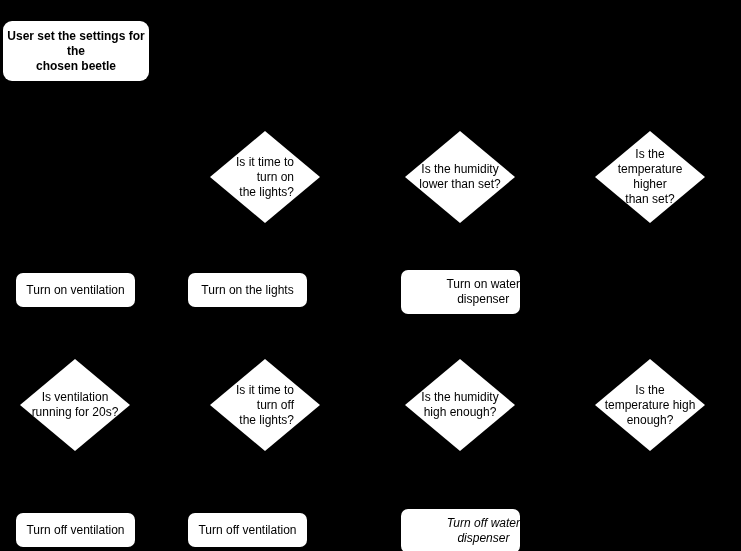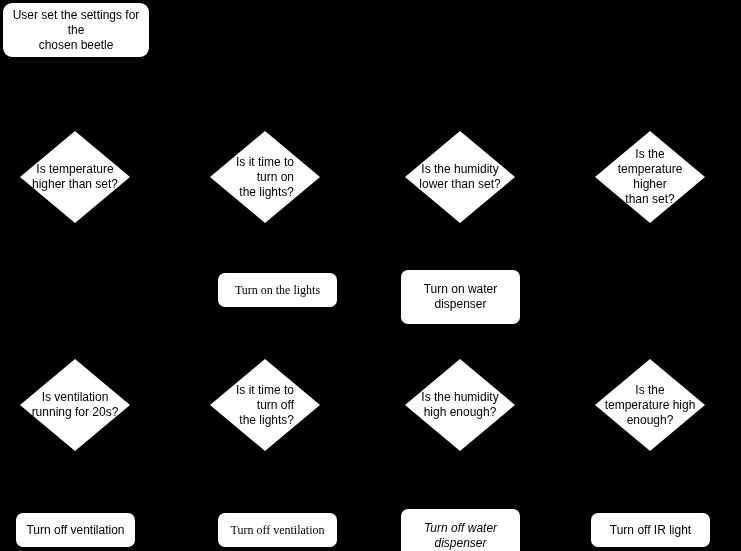--- a/index.html
+++ b/index.html
@@ -24,88 +24,87 @@
     text-align: center;
     font-size: 12px;
     line-height: 15px;
   }
   .label {
     white-space: pre-line;
     position: relative;
   }
   
   .start {
-    left: 3px; top: 3px;
-    width: 146px; height: 54px;
+    left: 3px; top: 21px;
+    width: 146px; height: 60px;
     background: #ffffff;
     border-radius: 9px;
+    font-weight: bold;
   }
   
   .rect {
     width: 119px; height: 34px;
     background: #ffffff;
     border-radius: 7px;
   }
-  .rect.tall { height: 54px; }
+  .rect.tall { height: 44px; justify-content: flex-end; }
   
   .diamond {
     width: 110px; height: 92px;
     background: transparent;
   }
   .dshape {
     position: absolute;
     left: 0; top: 0; right: 0; bottom: 0;
     background: #ffffff;
     clip-path: polygon(50% 0, 100% 50%, 50% 100%, 0 50%);
   }
   
   .dc0 { left: 20px; }  .dc1 { left: 210px; text-align: right; }  .dc2 { left: 405px; }  .dc3 { left: 595px; justify-content: center; }
-  .ac0 { left: 16px; }  .ac1 { left: 218px; font-family: Liberation Serif, serif; }  .ac2 { left: 401px; }  .ac3 { left: 591px; }
+  .ac0 { left: 16px; }  .ac1 { left: 188px; }  .ac2 { left: 401px; }  .ac3 { left: 591px; }
   
   .dr1 { top: 131px; }
   .dr2 { top: 359px; }
   .ar1 { top: 273px; }
   .ar2 { top: 513px; }
   .tall.ar1 { top: 270px; }
   .tall.ar2 { top: 509px; font-style: italic; }
 </style>
 </head>
 <body>
 
 <div class="canvas">
 
   <div class="node start">
     <span class="label">User set the settings for the
 chosen beetle</span>
   </div>
 
-  <div class="node diamond dr1 dc0">
-    <div class="dshape"></div>
-    <span class="label">Is temperature
-higher than set?</span>
-  </div>
   <div class="node diamond dr1 dc1">
     <div class="dshape"></div>
     <span class="label">Is it time to
 turn on
 the lights?</span>
   </div>
   <div class="node diamond dr1 dc2">
     <div class="dshape"></div>
     <span class="label">Is the humidity
 lower than set?</span>
   </div>
   <div class="node diamond dr1 dc3">
     <div class="dshape"></div>
     <span class="label">Is the
 temperature
 higher
 than set?</span>
   </div>
 
+  <div class="node rect ar1 ac0">
+    <span class="label">Turn on ventilation</span>
+  </div>
   <div class="node rect ar1 ac1">
     <span class="label">Turn on the lights</span>
   </div>
   <div class="node rect tall ar1 ac2">
     <span class="label">Turn on water
 dispenser</span>
   </div>
 
   <div class="node diamond dr2 dc0">
     <div class="dshape"></div>
@@ -133,17 +132,14 @@
   <div class="node rect ar2 ac0">
     <span class="label">Turn off ventilation</span>
   </div>
   <div class="node rect ar2 ac1">
     <span class="label">Turn off ventilation</span>
   </div>
   <div class="node rect tall ar2 ac2">
     <span class="label">Turn off water
 dispenser</span>
   </div>
-  <div class="node rect ar2 ac3">
-    <span class="label">Turn off IR light</span>
-  </div>
 
 </div>
 
 </body></html>

